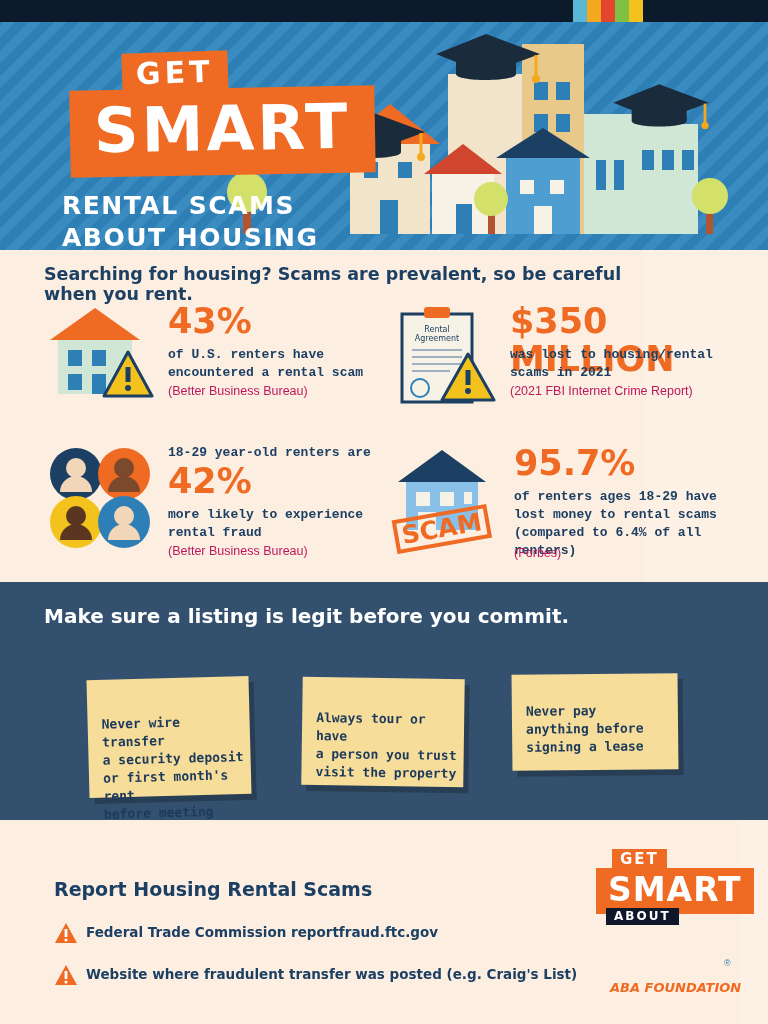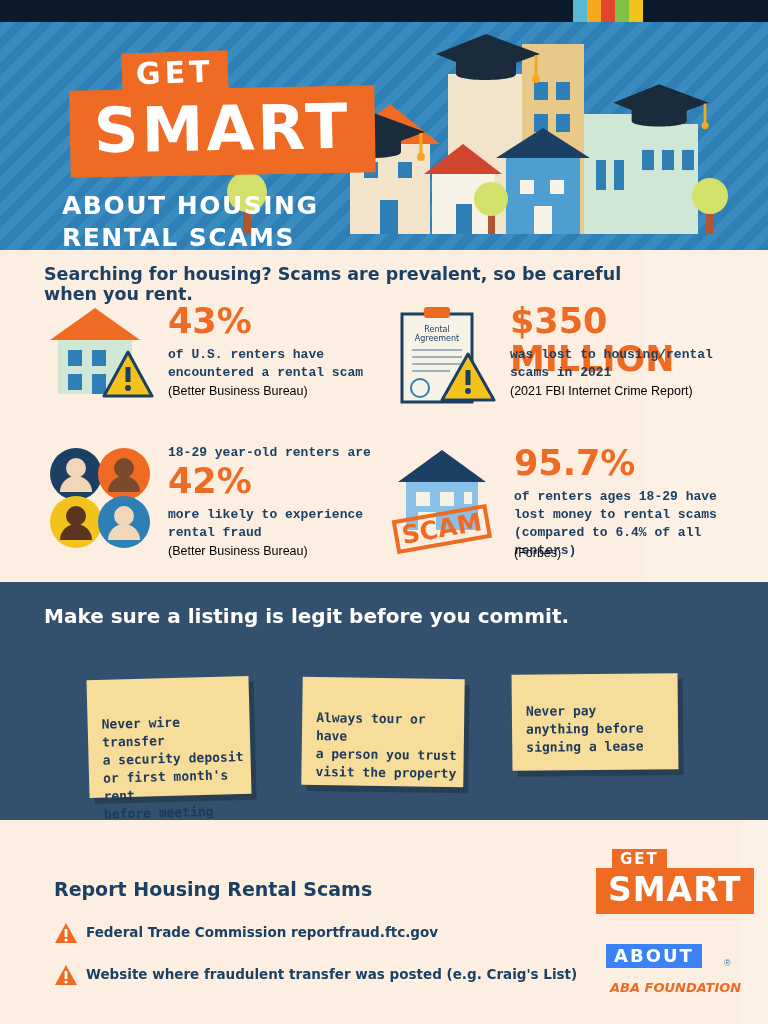--- a/index.html
+++ b/index.html
@@ -56,21 +56,21 @@
   }
   .stat { position: absolute; }
   .stat .big {
     color: #ef6a22; font-weight: bold; font-size: 35px;
     font-family: "DejaVu Sans", sans-serif; line-height: 38px;
   }
   .stat .txt {
     color: #1c4063; font-size: 13px; font-weight: bold; line-height: 18px;
     font-family: Liberation Mono, monospace;
   }
-  .stat .src { color: #000000; font-size: 12.5px; line-height: 18px; }
+  .stat .src { color: #be185d; font-size: 12.5px; line-height: 18px; }
 
   
   .tips { position: absolute; top: 582px; left: 0; width: 768px; height: 238px; background: #33506e; }
   .tips-head {
     position: absolute; left: 44px; top: 22px; color: #ffffff;
     font-size: 20px; font-weight: bold; font-family: "DejaVu Sans", sans-serif;
   }
   .note {
     position: absolute; background: #f7dd9a; box-shadow: 5px 6px 0 rgba(0,0,0,.22);
   }
@@ -87,22 +87,22 @@
   }
   .foot-item { position: absolute; color: #1c4063; font-size: 13.5px; font-weight: bold;
     font-family: "DejaVu Sans", sans-serif; }
 
   .fl-get { position: absolute; left: 612px; top: 849px; background: #ef6a22; color: #fff;
     font-family: "DejaVu Sans", sans-serif; font-weight: bold; font-size: 15px; letter-spacing: 2px;
     padding: 1px 8px 2px; }
   .fl-smart { position: absolute; left: 596px; top: 868px; background: #ef6a22; color: #fff;
     font-family: "DejaVu Sans", sans-serif; font-weight: bold; font-size: 33px; letter-spacing: 1px;
     padding: 2px 12px 5px; }
-  .fl-about { position: absolute; left: 606px; top: 944px; background: #3b82f6; color: #fff;
-    font-family: "DejaVu Sans", sans-serif; font-weight: bold; font-size: 18px; letter-spacing: 2px;
+  .fl-about { position: absolute; left: 606px; top: 908px; background: #0f172a; color: #fff;
+    font-family: "DejaVu Sans", sans-serif; font-weight: bold; font-size: 12px; letter-spacing: 2px;
     padding: 1px 8px 2px; }
   .fl-credit { position: absolute; left: 592px; top: 928px; background: #2e7fb5; color: #fff;
     font-family: "DejaVu Sans", sans-serif; font-weight: bold; font-size: 31px; letter-spacing: 1px;
     padding: 2px 10px 5px; }
   .fl-reg { position: absolute; left: 724px; top: 958px; color: #2e7fb5; font-size: 9px; }
   .fl-aba { position: absolute; left: 610px; top: 980px; color: #ef6a22; font-size: 13px;
     font-style: italic; font-weight: bold; font-family: "DejaVu Sans", sans-serif; }
 
   .warn-tri { display: inline-block; vertical-align: middle; }
 </style>
@@ -184,22 +184,22 @@
         <polygon points="8,22 58,2 112,22 58,42" fill="#1a2b3c"></polygon>
         <path d="M28 30 v12 c0 8 60 8 60 0 V30" fill="#1a2b3c"></path>
         <line x1="108" y1="23" x2="108" y2="45" stroke="#f4a81d" stroke-width="3"></line>
         <circle cx="108" cy="47" r="4" fill="#f4a81d"></circle>
       </svg>
     </div>
 
     <div class="logo-get">GET</div>
     <div class="logo-smart">SMART</div>
     <div class="header-sub">
+      <div>RENTAL SCAMS</div>
       <div>ABOUT HOUSING</div>
-      <div>RENTAL SCAMS</div>
     </div>
   </div>
 
   <div class="stats">
     <div class="stats-head">Searching for housing? Scams are prevalent, so be careful when you rent.</div>
 
     <div class="stat" style="left:44px;top:52px;width:320px;">
       <svg style="position:absolute;left:0;top:2px;" width="110" height="100" viewBox="0 0 110 100">
         <rect x="14" y="34" width="74" height="56" fill="#cfe7d4"></rect>
         <polygon points="6,36 51,4 96,36" fill="#ef6a22"></polygon>

